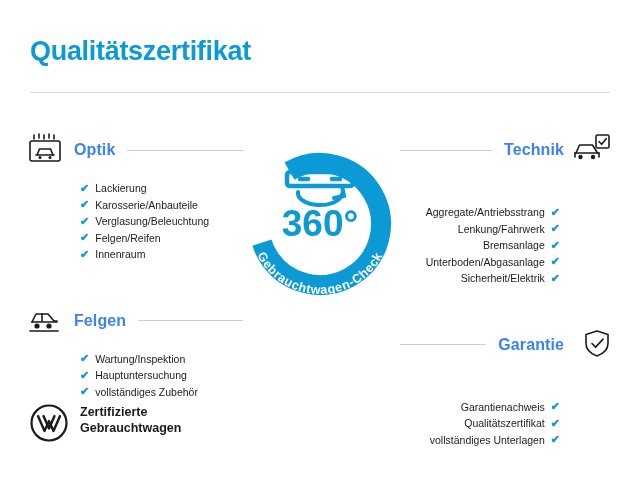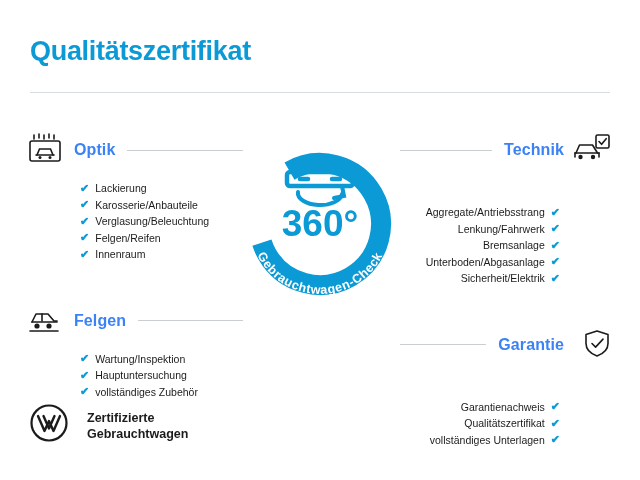--- a/index.html
+++ b/index.html
@@ -128,22 +128,21 @@
     height: 188px;
   }
   .badge svg { display: block; }
 
   
   .footer {
     position: absolute;
     left: 30px;
     top: 404px;
     display: flex;
-    align-items: flex-end;
-    gap: 7px;
+    align-items: flex-start;
   }
   .vw-logo {
     width: 38px;
     height: 38px;
     flex: 0 0 auto;
   }
   .footer-text {
     margin-left: 12px;
     font-size: 12.5px;
     font-weight: bold;

